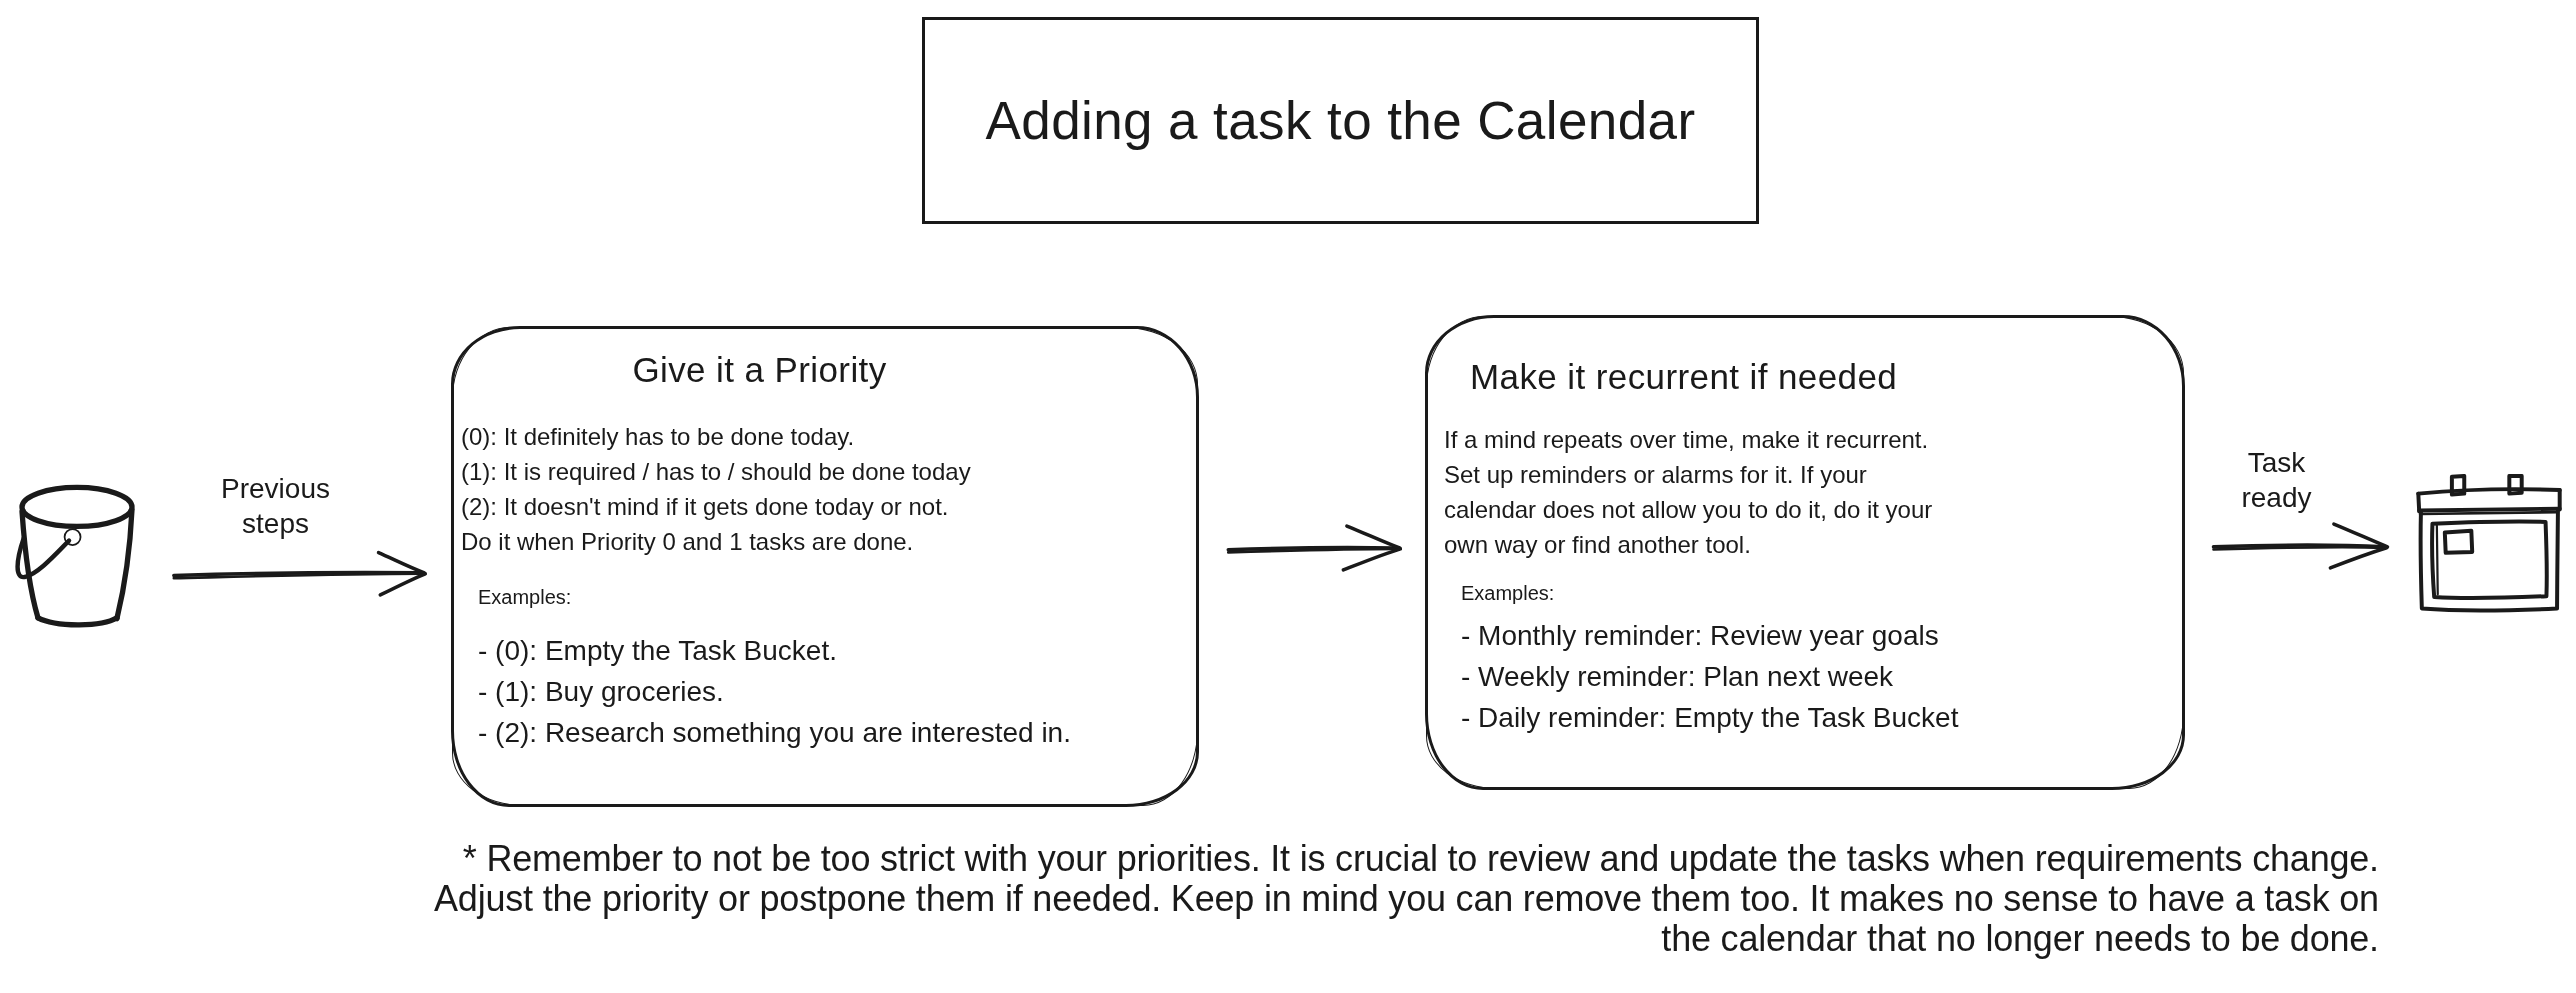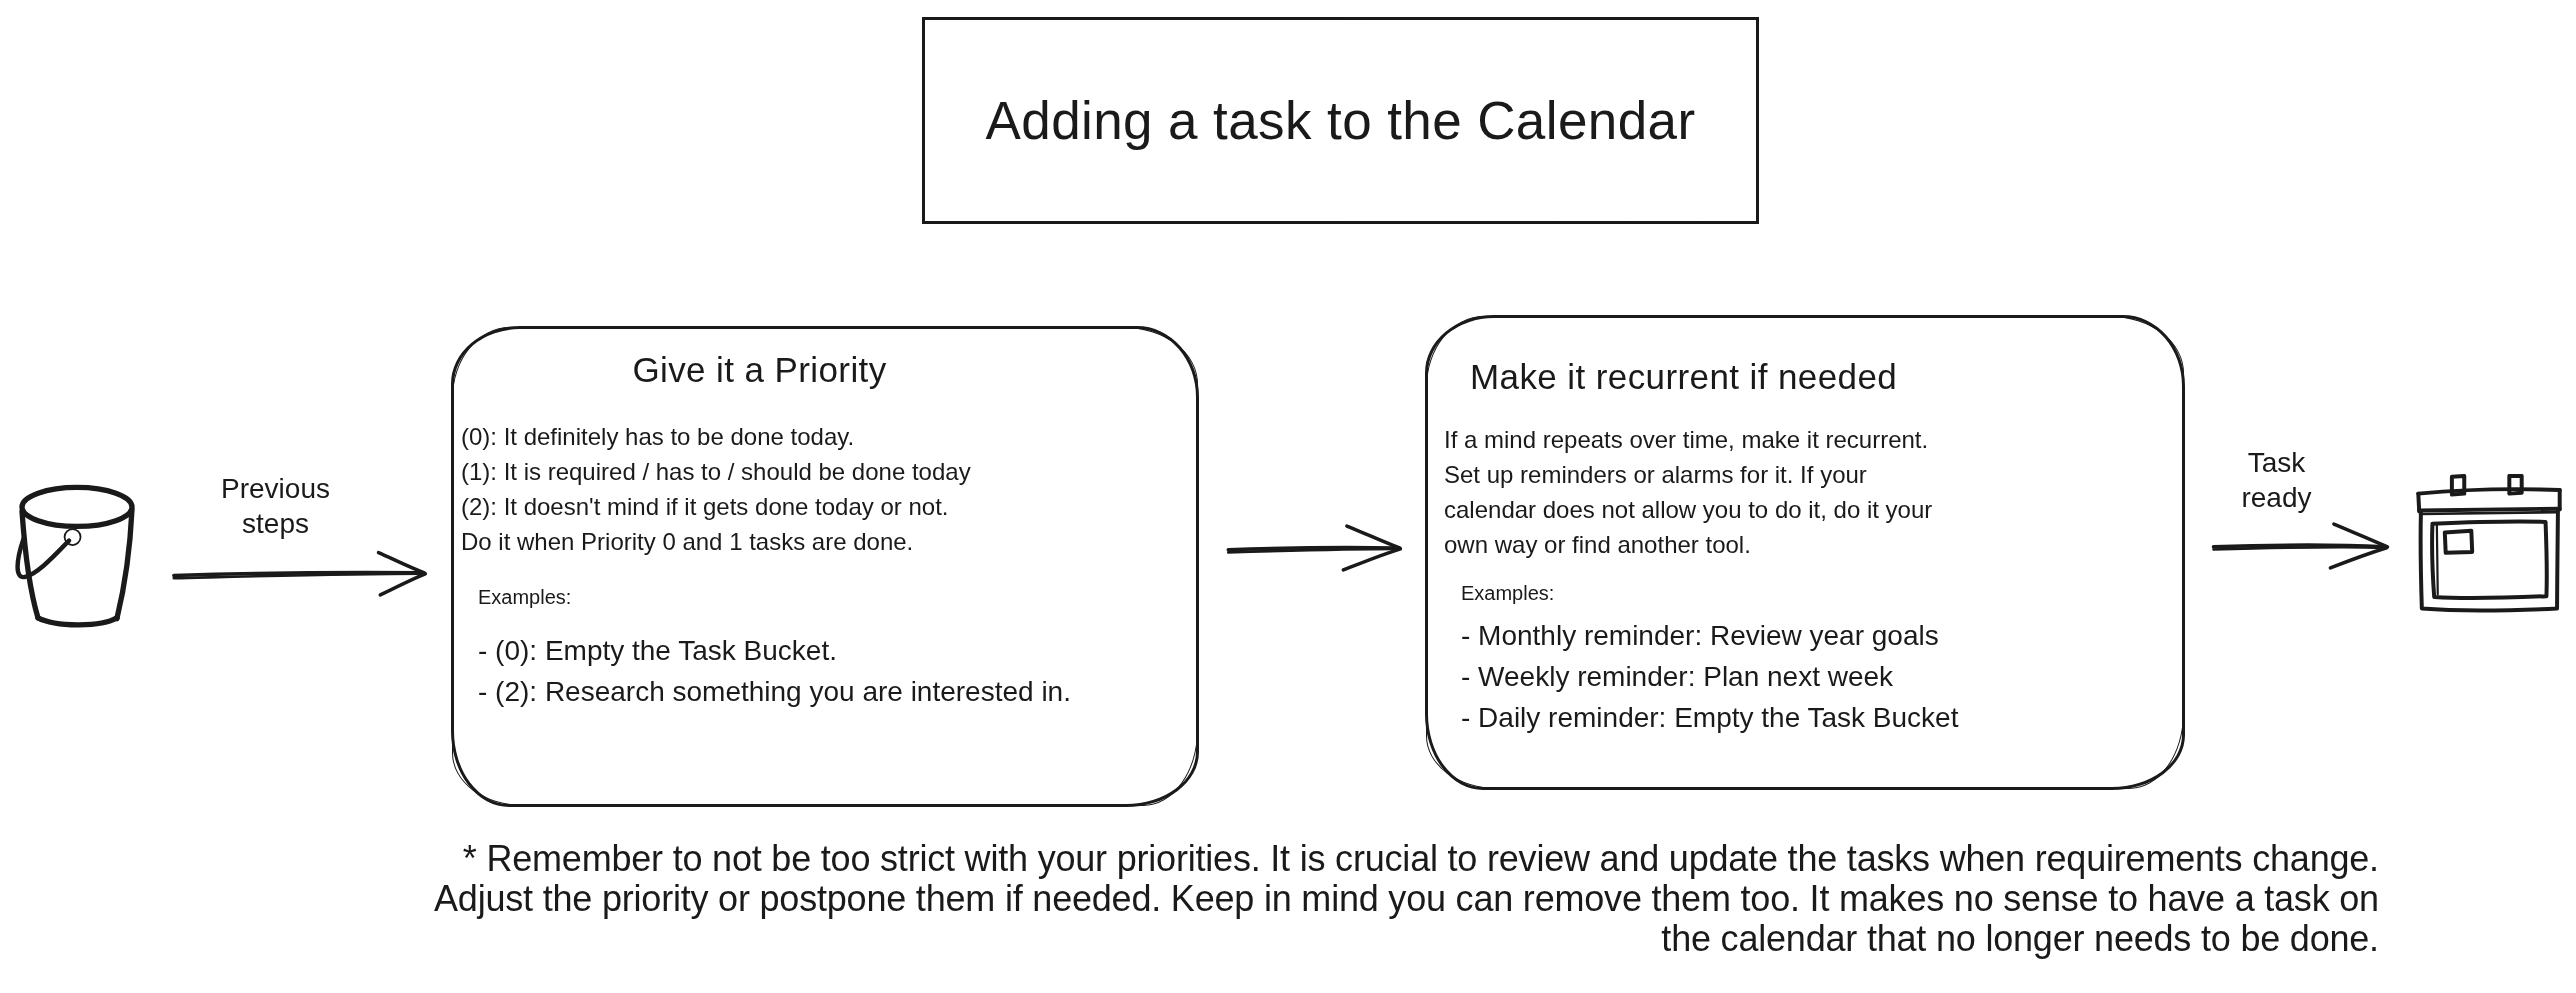--- a/index.html
+++ b/index.html
@@ -118,20 +118,21 @@
     <div class="box-title hw">Give it a Priority</div>
     <div class="box-body">
       <div class="hw">(0): It definitely has to be done today.</div>
       <div class="hw">(1): It is required / has to / should be done today</div>
       <div class="hw">(2): It doesn't mind if it gets done today or not.</div>
       <div class="hw">Do it when Priority 0 and 1 tasks are done.</div>
     </div>
     <div class="examples-heading hw">Examples:</div>
     <div class="examples-list">
       <div class="hw">- (0): Empty the Task Bucket.</div>
+      <div class="hw">- (1): Buy groceries.</div>
       <div class="hw">- (2): Research something you are interested in.</div>
     </div>
   </div>
 
   <svg class="arrow arrow2" width="177" height="58" viewBox="0 0 200 66">
     <path d="M3 35 C 60 33, 140 32, 195 33" stroke-width="4"></path>
     <path d="M3 38 C 70 36, 150 34, 193 34" stroke-width="3"></path>
     <path d="M138 8 C 160 17, 182 27, 198 33" stroke-width="4"></path>
     <path d="M134 58 C 157 49, 182 39, 199 34" stroke-width="4"></path>
   </svg>

